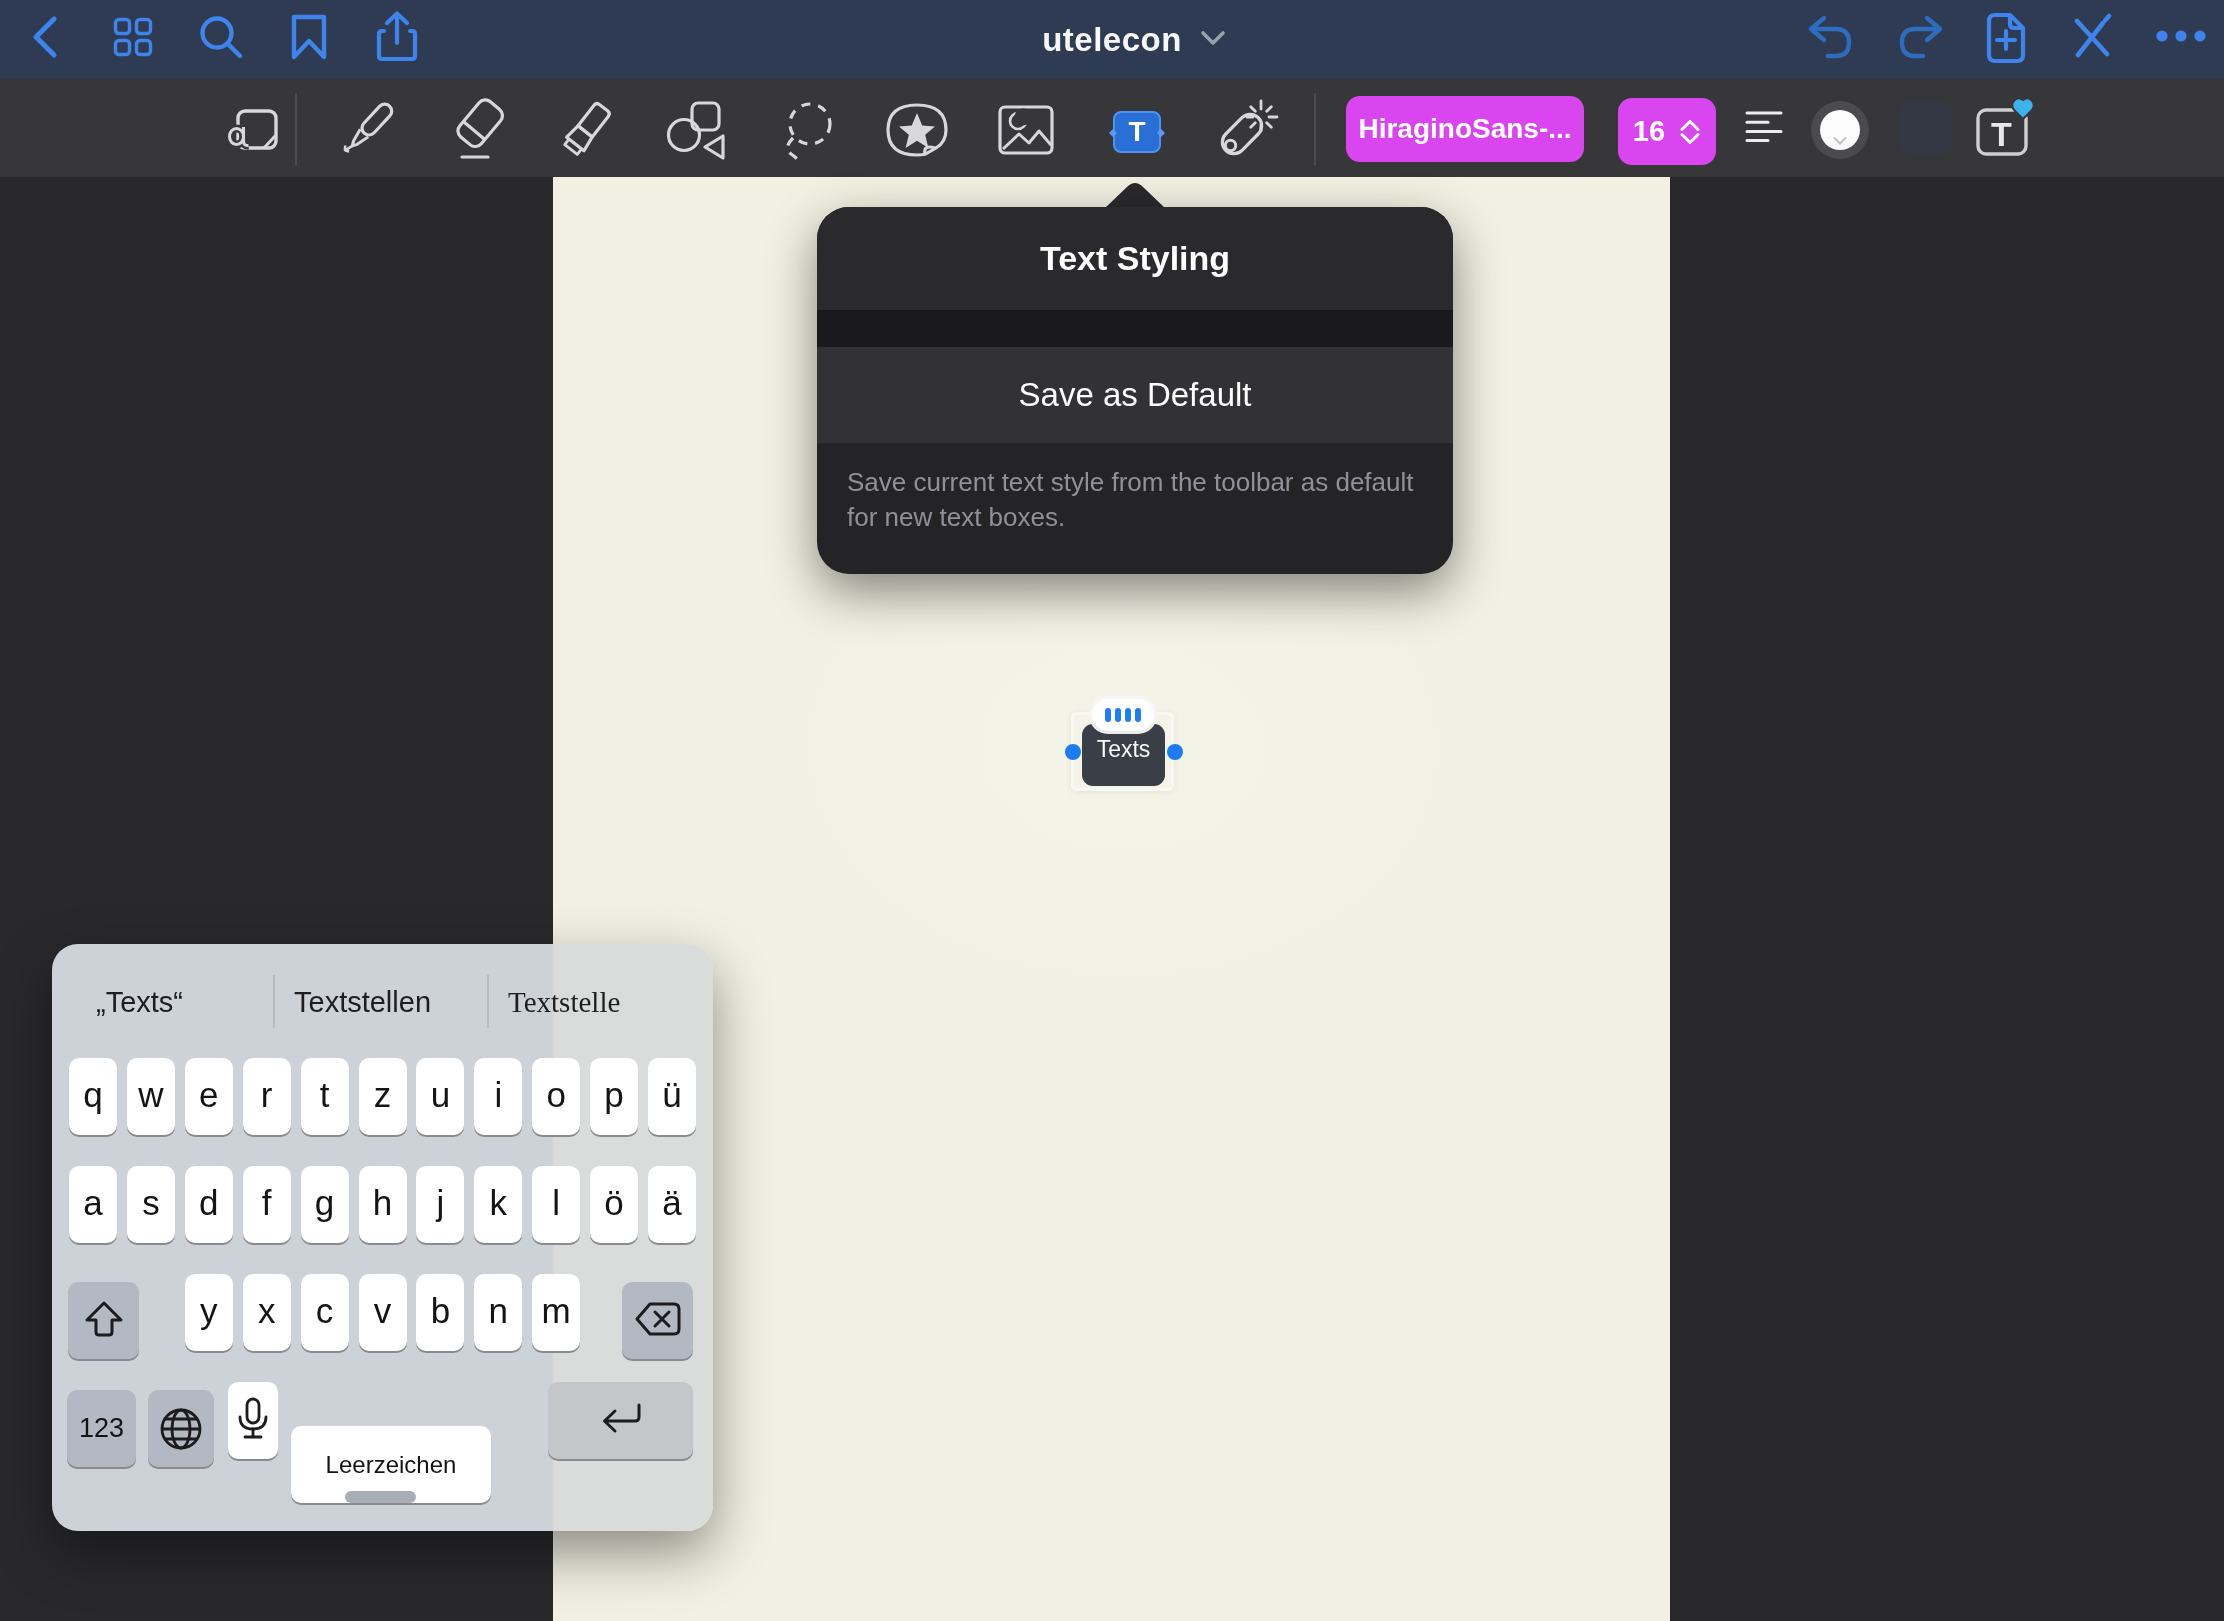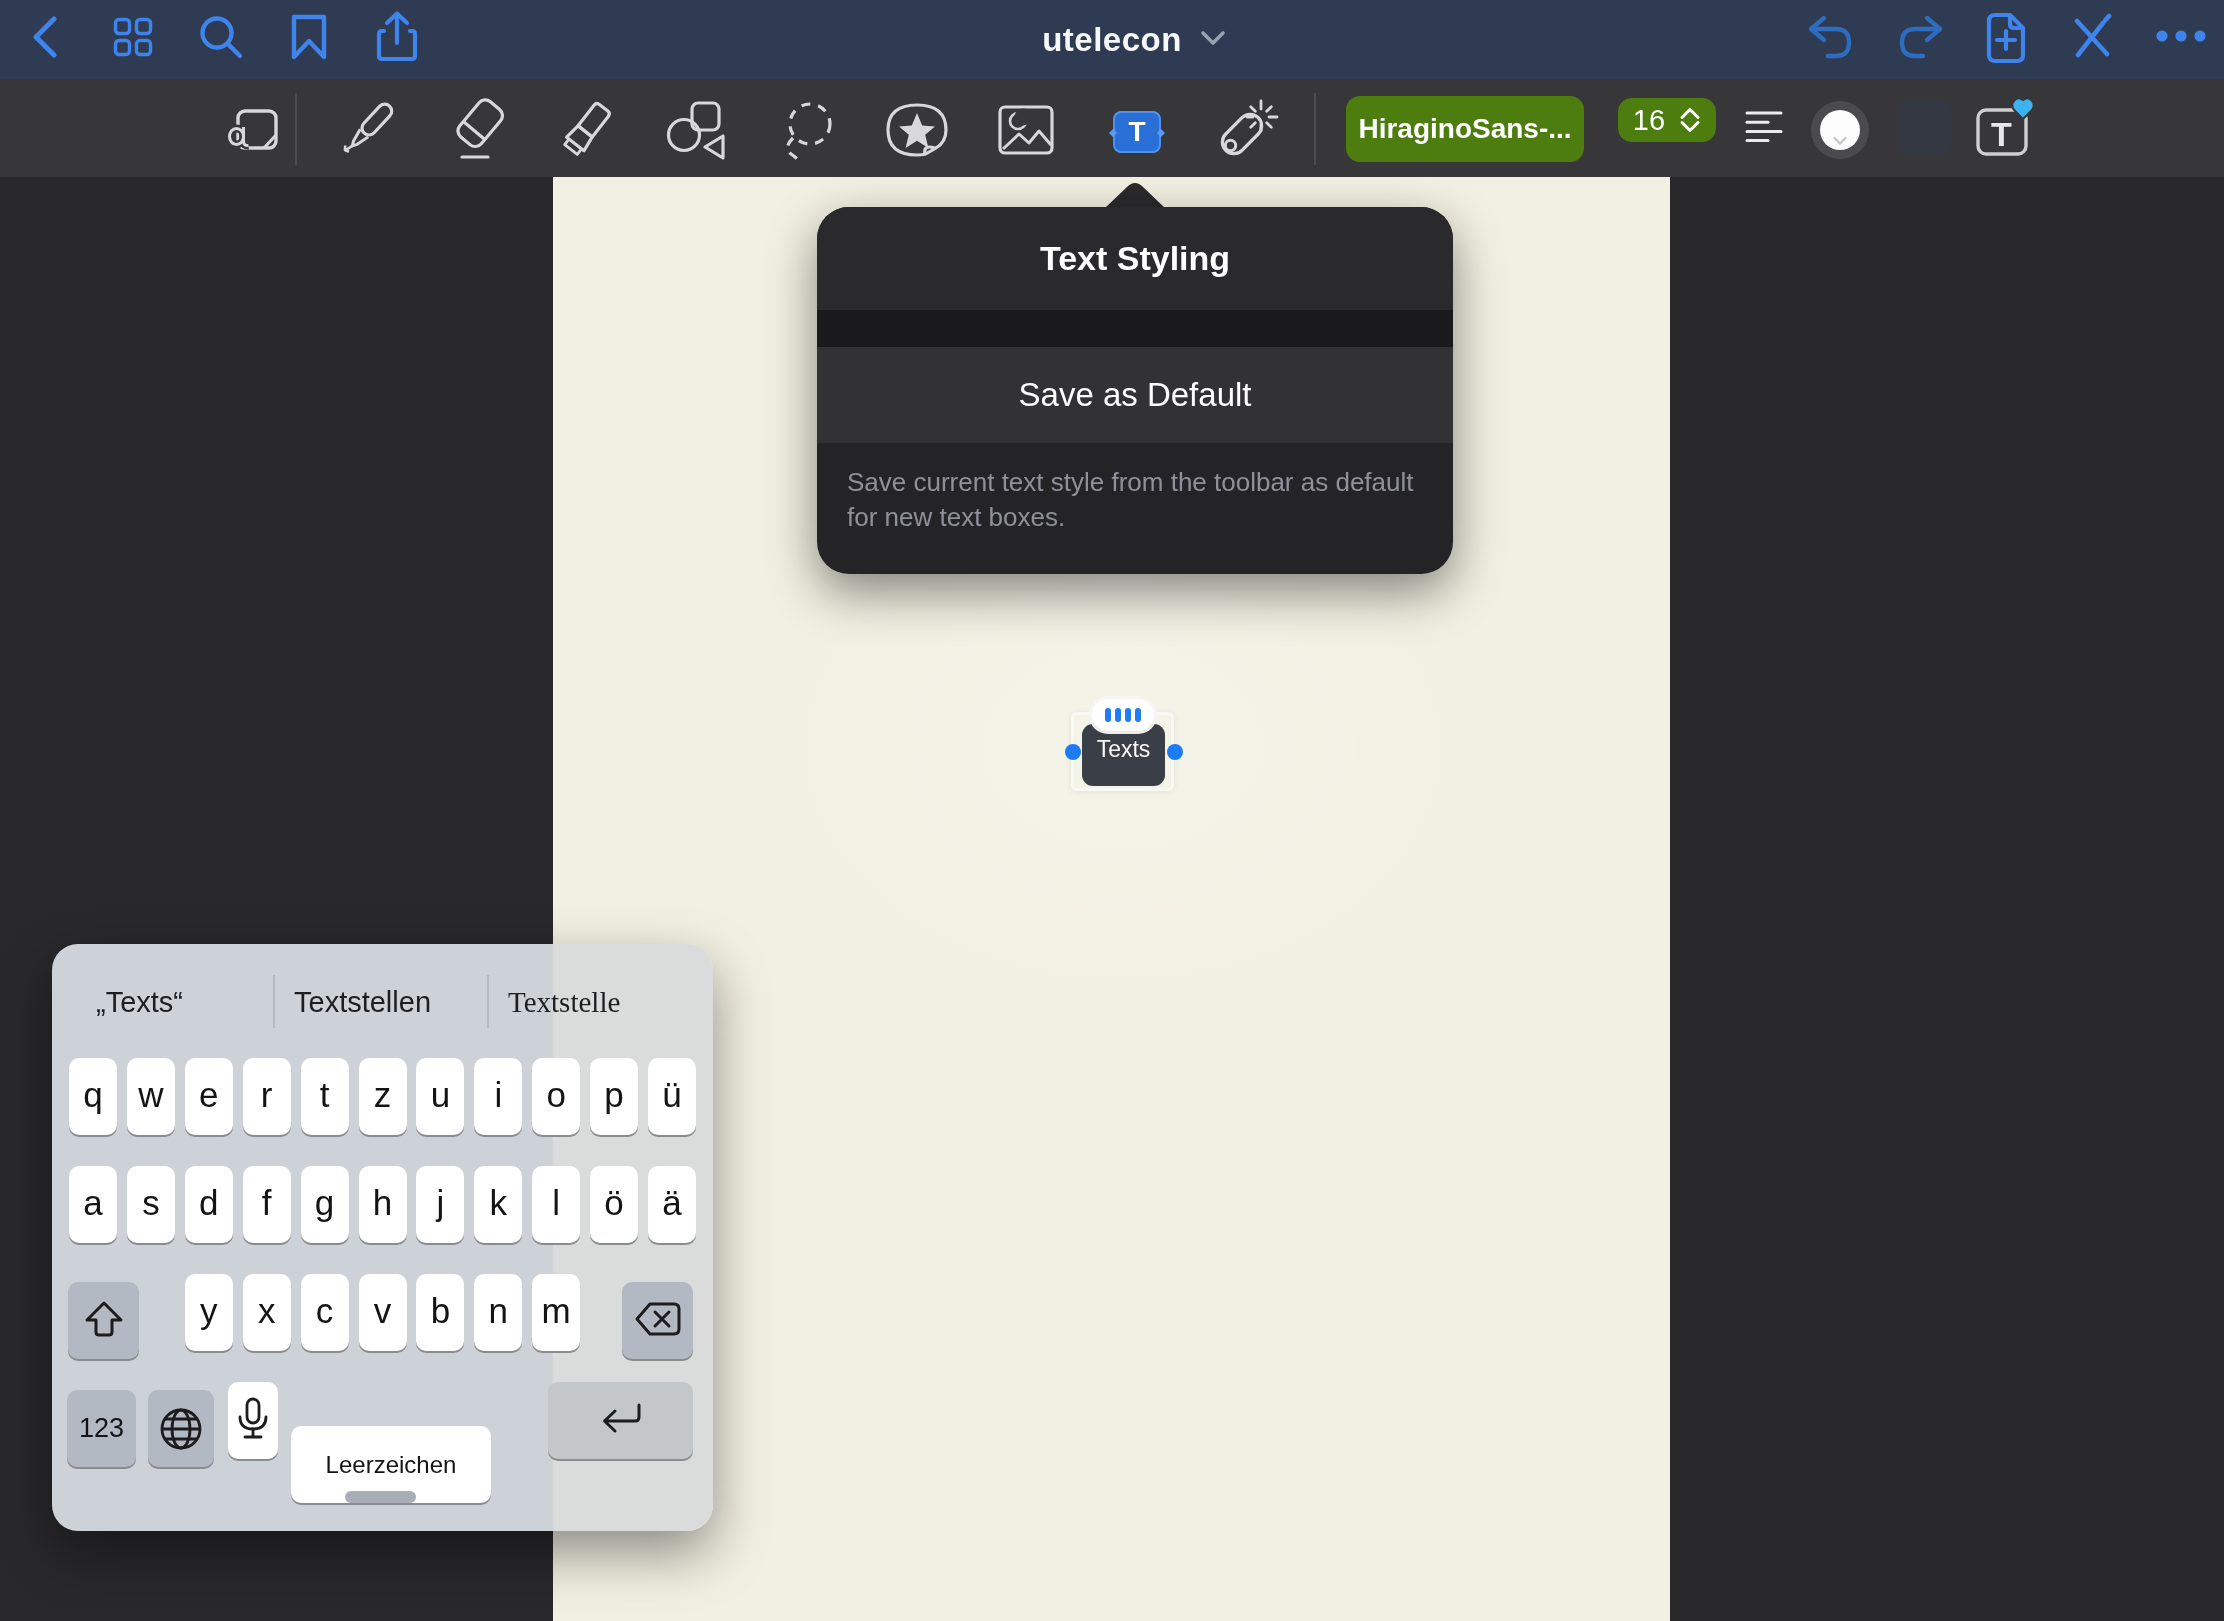--- a/index.html
+++ b/index.html
@@ -10,21 +10,21 @@
 
   
   #navbar { position:absolute; left:0; top:0; width:2224px; height:79px; background:#2e3b52; }
   #title { position:absolute; left:0; top:0; width:2224px; height:79px; text-align:center;
     line-height:79px; color:#f7f8fa; font-size:33px; font-weight:bold; letter-spacing:0.5px; }
 
   
   #toolbar { position:absolute; left:0; top:79px; width:2224px; height:98px; background:#373739; }
   .vsep { position:absolute; width:2px; background:#4c4c4e; }
 
-  .pill { position:absolute; background:#4d7c0f; border-radius:14px; color:#fff;
+  .pill { position:absolute; background:#d946ef; border-radius:14px; color:#fff;
      display:flex; align-items:center; justify-content:center; }
 
   
   #paper { position:absolute; left:553px; top:177px; width:1117px; height:1444px;
     background:#f1f0e2;
     background-image: radial-gradient(ellipse 520px 380px at 570px 570px, rgba(255,255,252,0.28), rgba(255,255,252,0) 70%);
   }
 
   
   #popover { position:absolute; left:817px; top:207px; width:636px; height:367px;
@@ -240,21 +240,21 @@
 
     <svg class="abs" style="left:1972px;top:98px;" width="66" height="62" viewBox="0 0 66 62">
       <rect x="6" y="12" width="48" height="44" rx="8" fill="none" stroke="#cfcfd1" stroke-width="3.4"></rect>
       <text x="19" y="48" font-family="Liberation Sans, sans-serif" font-size="34" font-weight="bold" fill="#e8e8ea">T</text>
       <path d="M51 2 Q56 -2 60 3 Q64 8 59 13 L51 21 L43 13 Q38 8 42 3 Q46 -2 51 2 Z" fill="#3cb2ee" stroke="#373739" stroke-width="2"></path>
     </svg>
   </div>
 
   <div class="pill" style="left:1346px; top:96px; width:238px; height:66px; font-size:28px; font-weight:bold;">HiraginoSans-...</div>
 
-  <div class="pill" style="left:1618px; top:98px; width:98px; height:44px; font-size:29px; font-weight:normal;">
+  <div class="pill" style="left:1618px; top:98px; width:98px; height:67px; font-size:29px; font-weight:bold;">
     <span style="margin-right:14px;">16</span>
     <svg width="22" height="32" viewBox="0 0 22 32">
       <path d="M3 13.5 L11 5.5 L19 13.5" fill="none" stroke="#ffffff" stroke-width="3" stroke-linecap="round" stroke-linejoin="round"></path>
       <path d="M3 18.5 L11 26.5 L19 18.5" fill="none" stroke="#ffffff" stroke-width="3" stroke-linecap="round" stroke-linejoin="round"></path>
     </svg>
   </div>
 
   <div id="pop-arrow">
     <svg width="60" height="27" viewBox="0 0 60 27">
       <path d="M0 27 L22 6 Q30 -2 38 6 L60 27 Z" fill="#2a2a2d"></path>

